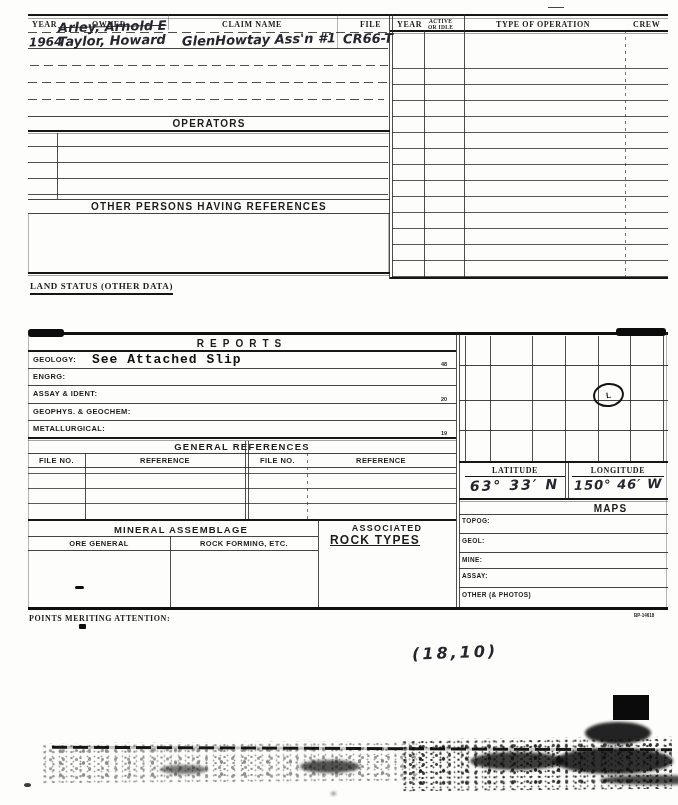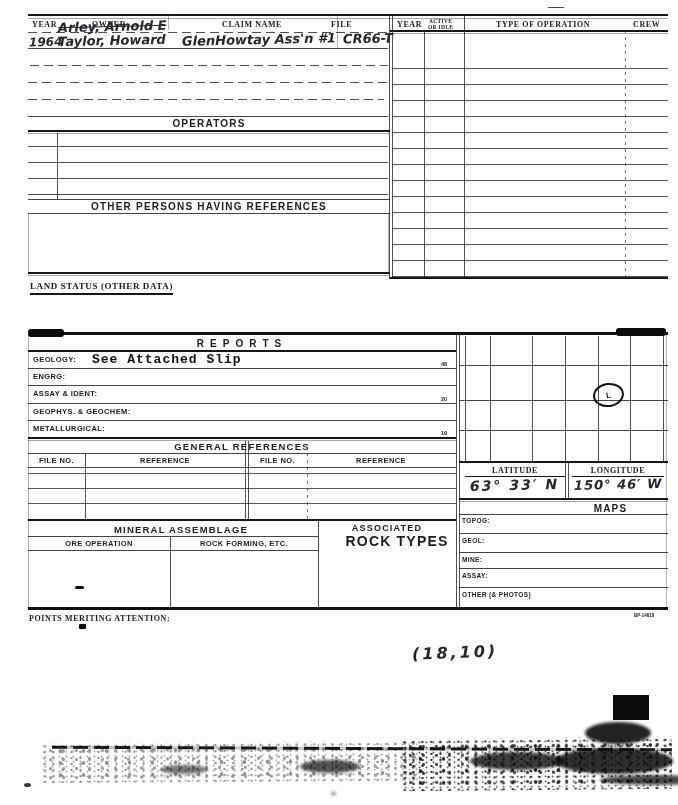--- a/index.html
+++ b/index.html
@@ -46,21 +46,21 @@
 <div class="sheet">
 
   <div class="hl heavy" style="left:28px;top:14px;width:640px;"></div>
   <div class="hl faint" style="left:28px;top:18px;width:640px;"></div>
 
   <div class="hl" style="left:548px;top:7px;width:16px;"></div>
 
   <span class="lbl" style="left:32px;top:20px;">YEAR</span>
   <span class="lbl" style="left:92px;top:20px;">OWNER</span>
   <span class="lbl" style="left:222px;top:20px;">CLAIM NAME</span>
-  <span class="lbl" style="left:331px;top:20px;text-align:right;">FILE</span>
+  <span class="lbl" style="left:360px;top:20px;text-align:right;">FILE</span>
   <div class="vl faint" style="left:168px;top:14px;height:16px;"></div>
   <div class="vl faint" style="left:337px;top:14px;height:34px;"></div>
 
   <span class="lbl" style="left:397px;top:20px;">YEAR</span>
   <span class="lbl tiny" style="left:429px;top:18px;">ACTIVE</span>
   <span class="lbl tiny" style="left:428px;top:24px;">OR IDLE</span>
   <span class="lbl" style="left:496px;top:20px;">TYPE OF OPERATION</span>
   <span class="lbl" style="left:633px;top:20px;">CREW</span>
   <div class="hl heavy" style="left:390px;top:30px;width:278px;"></div>
   <div class="hl faint" style="left:390px;top:33px;width:278px;"></div>
@@ -146,23 +146,23 @@
   <div class="vl" style="left:85px;top:453px;height:66px;"></div>
   <div class="vl" style="left:245px;top:441px;height:78px;"></div>
   <div class="vl" style="left:248px;top:441px;height:78px;"></div>
   <div class="vl dot" style="left:307px;top:453px;height:66px;"></div>
   <div class="rows-grad" style="left:28px;top:473px;width:428px;height:44px;
        background:repeating-linear-gradient(to bottom,rgba(35,35,35,.75) 0 1px,transparent 1px 15px);"></div>
   <div class="hl heavy" style="left:28px;top:519px;width:428px;"></div>
 
   <div class="sec" style="left:28px;top:524px;width:290px;font-size:9.5px;margin-left:8px;">MINERAL ASSEMBLAGE</div>
   <div class="sec" style="left:318px;top:523px;width:138px;font-size:9px;">ASSOCIATED</div>
-  <div class="sec" style="left:328px;top:533px;width:138px;font-size:14px;">ROCK TYPES</div>
+  <div class="sec" style="left:306px;top:533px;width:138px;font-size:12px;text-decoration:underline;">ROCK TYPES</div>
   <div class="hl" style="left:28px;top:536px;width:290px;"></div>
-  <span class="rowlbl" style="left:28px;top:539px;width:142px;text-align:center;">ORE OPERATION</span>
+  <span class="rowlbl" style="left:28px;top:539px;width:142px;text-align:center;">ORE GENERAL</span>
   <span class="rowlbl" style="left:170px;top:539px;width:148px;text-align:center;">ROCK FORMING, ETC.</span>
   <div class="hl" style="left:28px;top:550px;width:290px;"></div>
   <div class="vl" style="left:170px;top:536px;height:71px;"></div>
   <div class="vl" style="left:318px;top:519px;height:88px;"></div>
   <div class="blob" style="left:75px;top:586px;width:9px;height:3px;border-radius:2px;filter:blur(.3px);"></div>
 
   <div class="hl thick" style="left:28px;top:607px;width:640px;"></div>
 
   <div class="vl" style="left:465px;top:336px;height:127px;"></div>
   <div class="vl" style="left:490px;top:336px;height:127px;"></div>

